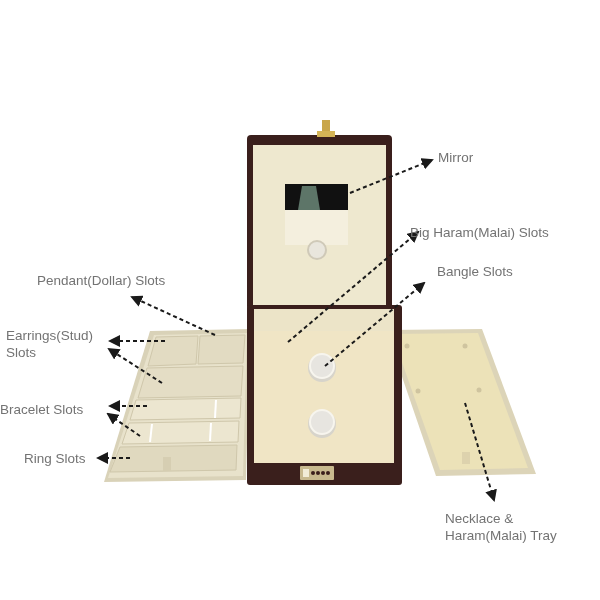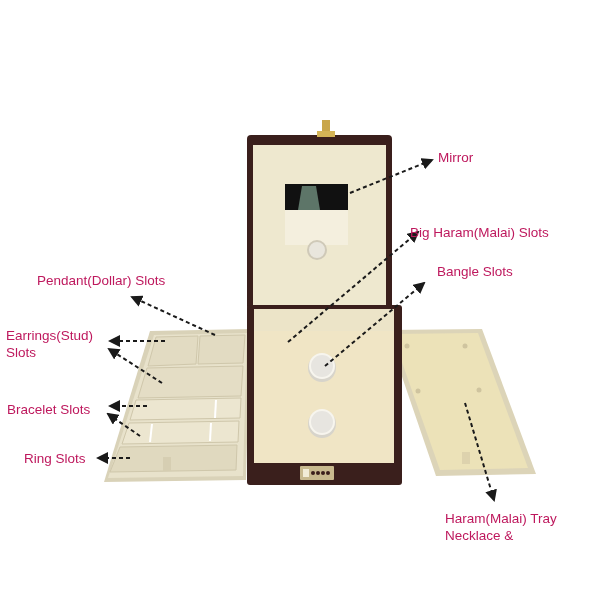--- a/index.html
+++ b/index.html
@@ -1,17 +1,17 @@
 <!DOCTYPE html>
 <html><head>
 <meta charset="utf-8">
 <style>
   html,body{margin:0;padding:0;background:#ffffff;}
   body{width:600px;height:600px;position:relative;overflow:hidden;font-family:"Liberation Sans",sans-serif;}
-  .lbl{position:absolute;font-size:13.5px;color:#be185d;line-height:17px;white-space:nowrap;}
+  .lbl{position:absolute;font-size:13.5px;color:#737373;line-height:17px;white-space:nowrap;}
   .lbl.center{text-align:left;}
   svg.overlay{position:absolute;left:0;top:0;}
 </style>
 </head>
 <body>
 
 <svg class="overlay" width="600" height="600" viewBox="0 0 600 600">
   <defs>
     <marker id="ah" markerWidth="6" markerHeight="6" refX="5" refY="3" orient="auto">
       <path d="M0,0 L6,3 L0,6 Z" fill="#1a1a1a"></path>
@@ -92,18 +92,18 @@
 </svg>
 
 <div class="lbl" style="left:438px;top:149px;">Mirror</div>
 <div class="lbl" style="left:410px;top:224px;">Big Haram(Malai) Slots</div>
 <div class="lbl" style="left:437px;top:263px;">Bangle  Slots</div>
 <div class="lbl" style="left:37px;top:272px;">Pendant(Dollar) Slots</div>
 <div class="lbl center" style="left:6px;top:327px;width:104px;">
   <div>Earrings(Stud)</div>
   <div>Slots</div>
 </div>
-<div class="lbl" style="left:7px;top:401px;">Bracelet Slots</div>
+<div class="lbl" style="left:0;top:401px;">Bracelet Slots</div>
 <div class="lbl" style="left:24px;top:450px;">Ring Slots</div>
 <div class="lbl center" style="left:445px;top:510px;width:130px;">
+  <div>Necklace &amp;</div>
   <div>Haram(Malai) Tray</div>
-  <div>Necklace &amp;</div>
 </div>
 
 </body></html>

